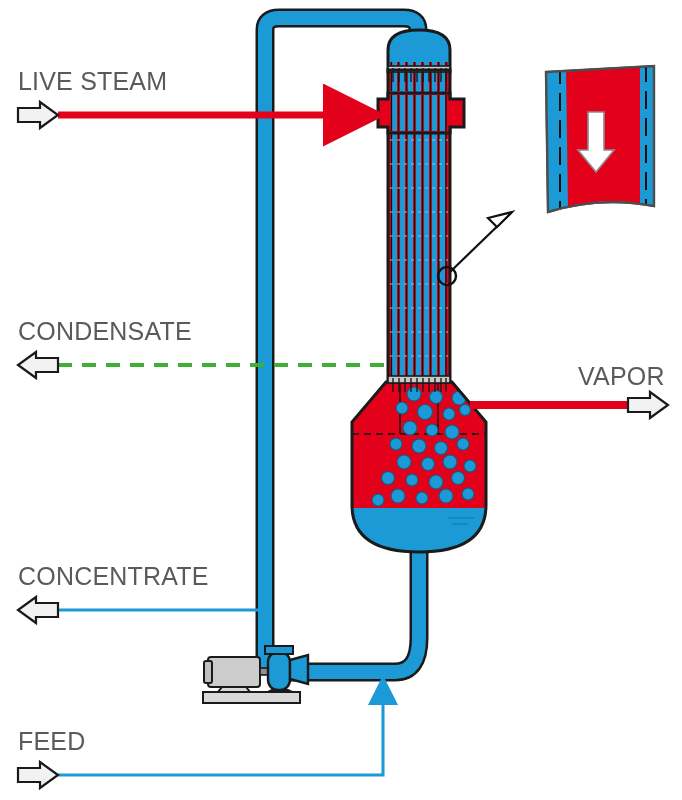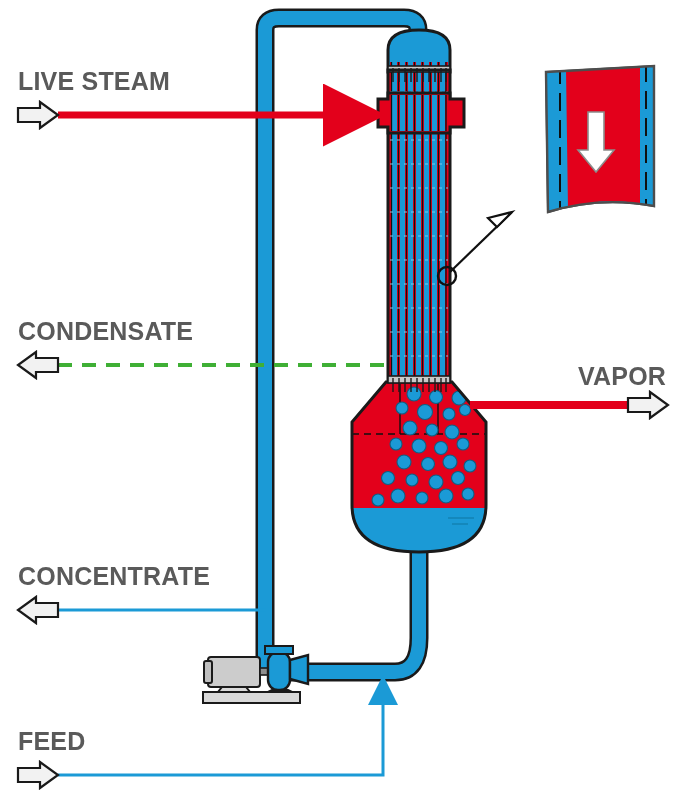--- a/index.html
+++ b/index.html
@@ -13,21 +13,20 @@
     position: relative;
     font-family: "Liberation Sans", sans-serif;
     overflow: hidden;
   }
   #diagram-root {
     position: absolute;
     left: 0;
     top: 0;
     width: 575px;
     height: 800px;
-    font-weight: bold;
   }
   svg.diagram {
     display: block;
     width: 682px;
     height: 800px;
   }
   .stream-label {
     font-family: "Liberation Sans", sans-serif;
     font-size: 25px;
     letter-spacing: 0.2px;

